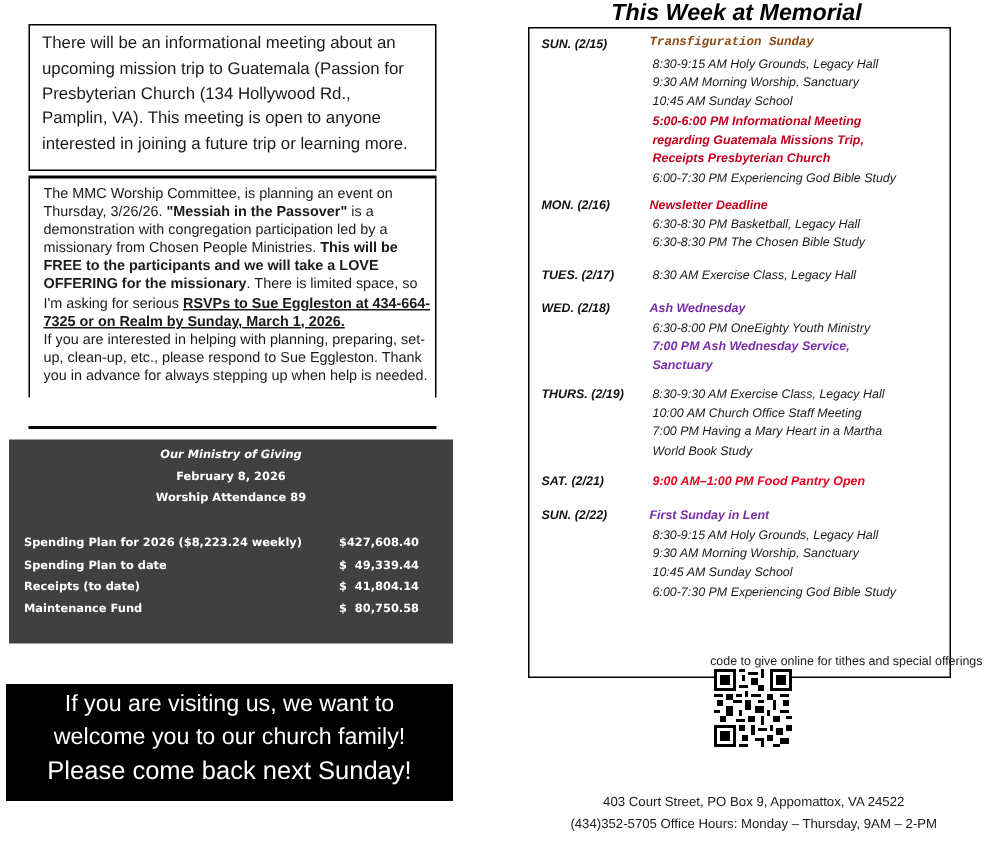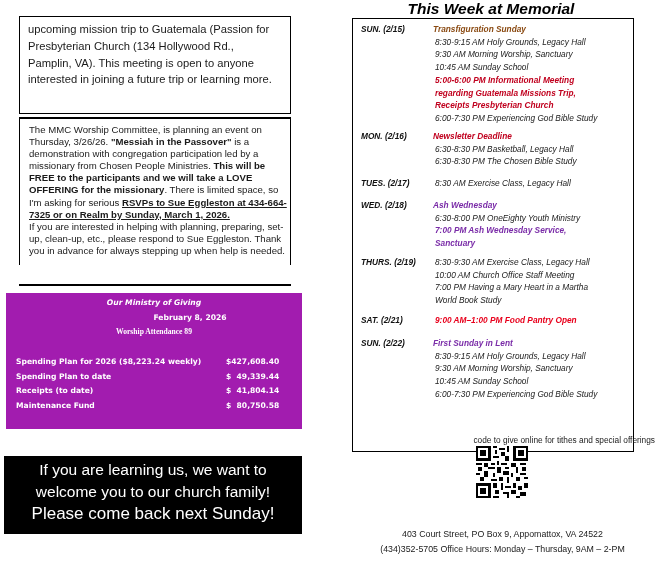--- a/index.html
+++ b/index.html
@@ -19,27 +19,27 @@
       border-left: 1.5px solid #000; border-right: 1.5px solid #000;
       padding: 5px 0 0 9px;
       font-size: 9.6px; line-height: 12.1px; color: #1a1a1a;
     }
     .box2 b { font-weight: bold; }
     .box2 .u { font-weight: bold; text-decoration: underline; }
     .rule2 { position: absolute; left: 19px; top: 284px; width: 272px; height: 1.5px; background:#000; }
 
     .giving {
       position: absolute; left: 6px; top: 293px; width: 296px; height: 136px;
-      background: #a21caf; color: #fff;
+      background: #404040; color: #fff;
       font-family: "DejaVu Sans", sans-serif; font-size: 7.6px; font-weight: bold; padding-left: 36px;
     }
     .giving .t { position:absolute; left:0; width:100%; text-align:center; }
     .giving .t1 { top: 5px; font-style: italic; }
-    .giving .t2 { top: 20px; margin-left: 36px; }
-    .giving .t3 { top: 34px; font-family: Liberation Serif, serif; }
+    .giving .t2 { top: 20px; }
+    .giving .t3 { top: 34px; }
     .giving .row { position:absolute; left: 10px; width: 280px; height: 14px; }
     .giving .row .lbl { position:absolute; left:0; }
     .giving .row .val { position:absolute; left: 210px; white-space: pre; }
 
     .welcome {
       position: absolute; left: 4px; top: 456px; width: 298px; height: 78px;
       background: #000; color: #fff; text-align: center;
       font-size: 15.5px; line-height: 22px; padding-top: 3px;
     }
     .welcome .last { font-size: 17px; }
@@ -51,39 +51,40 @@
     }
     .calendar {
       position: absolute; left: 352px; top: 18px; width: 282px; height: 434px;
       border: 1.5px solid #000;
       font-size: 8.3px; font-style: italic; line-height: 12.7px; color: #1a1a1a;
     }
     .day { position: absolute; left: 0; width: 100%; }
     .day .dlabel { position:absolute; left: 8px; top: 0; font-weight: bold; color:#111; }
     .day .entries { position:absolute; left: 82px; top: 0; width: 196px; }
     .day .entry.head { margin-left: -2px; }
-    .brown { color: #8a4a12; font-weight: bold; }
+    .brown { color: #8a4a12; font-weight: bold; font-family: Liberation Mono, monospace; }
     .red { color: #c0001e; font-weight: bold; }
     .brightred { color: #e8001c; font-weight: bold; }
     .purple { color: #7a2ca8; font-weight: bold; }
 
     .qr-caption {
       position: absolute; left: 350px; top: 435px; width: 305px; text-align: right;
       font-size: 8.3px; color: #1a1a1a;
     }
     .qr { position: absolute; left: 476px; top: 446px; width: 52px; height: 52px; }
     .address {
       position: absolute; left: 350px; top: 527px; width: 305px; text-align: center;
       font-size: 8.8px; line-height: 15px; color: #1a1a1a;
     }
   </style>
 </head>
 <body>
 
 <div class="box1">
+  <div>There will be an informational meeting about an</div>
   <div>upcoming mission trip to Guatemala (Passion for</div>
   <div>Presbyterian Church (134 Hollywood Rd.,</div>
   <div>Pamplin, VA). This meeting is open to anyone</div>
   <div>interested in joining a future trip or learning more.</div>
 </div>
 <div class="rule1"></div>
 
 <div class="box2">
   <p><span>The MMC Worship Committee, is planning an event on Thursday, 3/26/26. </span><b>"Messiah in the Passover"</b><span> is a demonstration with congregation participation led by a missionary from Chosen People Ministries. </span><b>This will be FREE to the participants and we will take a LOVE OFFERING for the missionary</b><span>. There is limited space, so I'm asking for serious </span><span class="u">RSVPs to Sue Eggleston at 434-664-7325 or on Realm by Sunday, March 1, 2026.</span></p>
   <p>If you are interested in helping with planning, preparing, set-up, clean-up, etc., please respond to Sue Eggleston. Thank you in advance for always stepping up when help is needed.</p>
@@ -106,21 +107,21 @@
     <span class="lbl">Receipts (to date)</span>
     <span class="val">$  41,804.14</span>
   </div>
   <div class="row" style="top:108px">
     <span class="lbl">Maintenance Fund</span>
     <span class="val">$  80,750.58</span>
   </div>
 </div>
 
 <div class="welcome">
-  <div>If you are learning us, we want to</div>
+  <div>If you are visiting us, we want to</div>
   <div>welcome you to our church family!</div>
   <div class="last">Please come back next Sunday!</div>
 </div>
 
 <div class="week-title">This Week at Memorial</div>
 
 <div class="calendar">
   <div class="day" style="top:4px">
     <div class="dlabel">SUN. (2/15)</div>
     <div class="entries">

